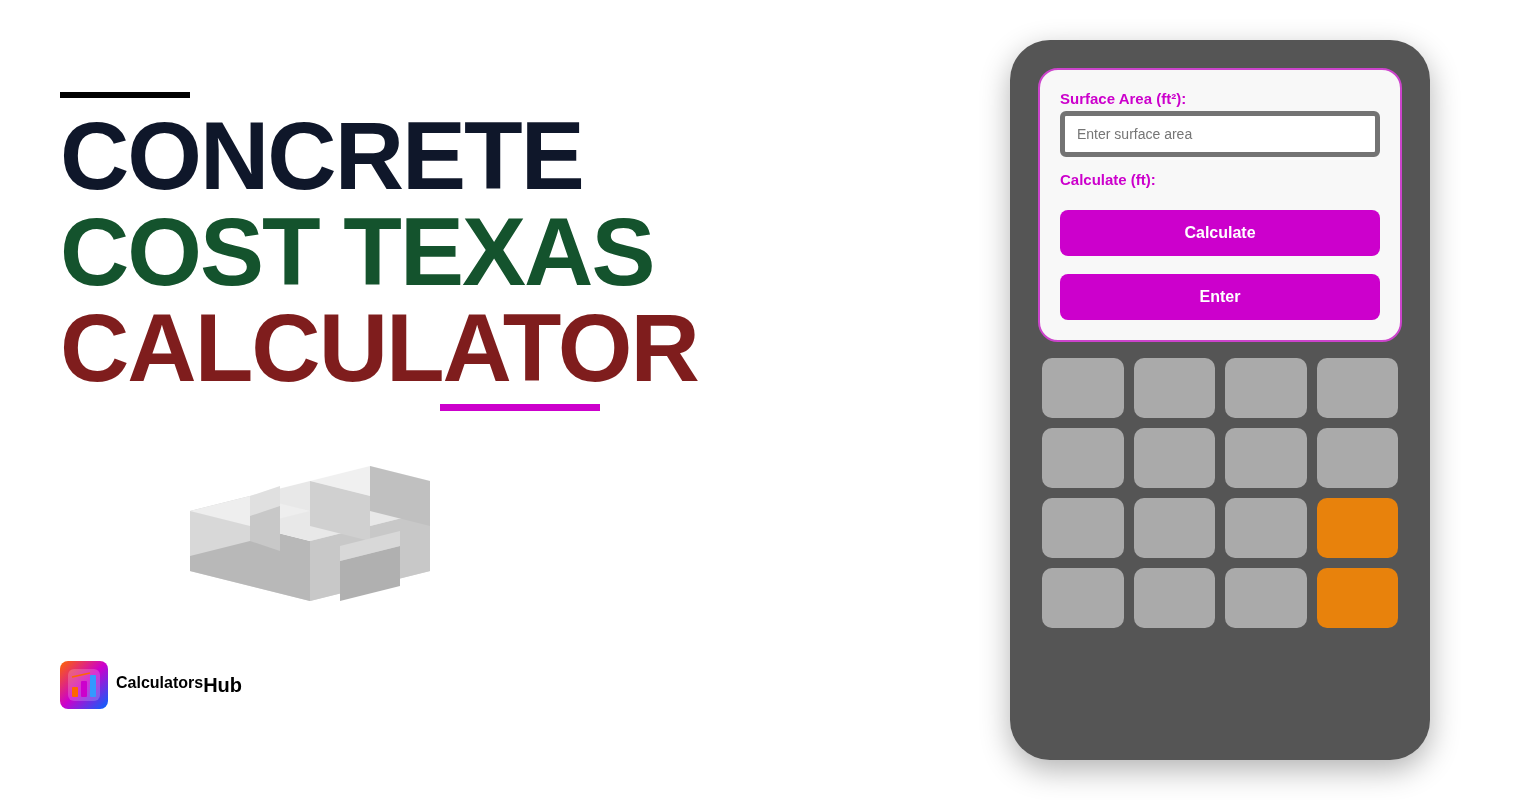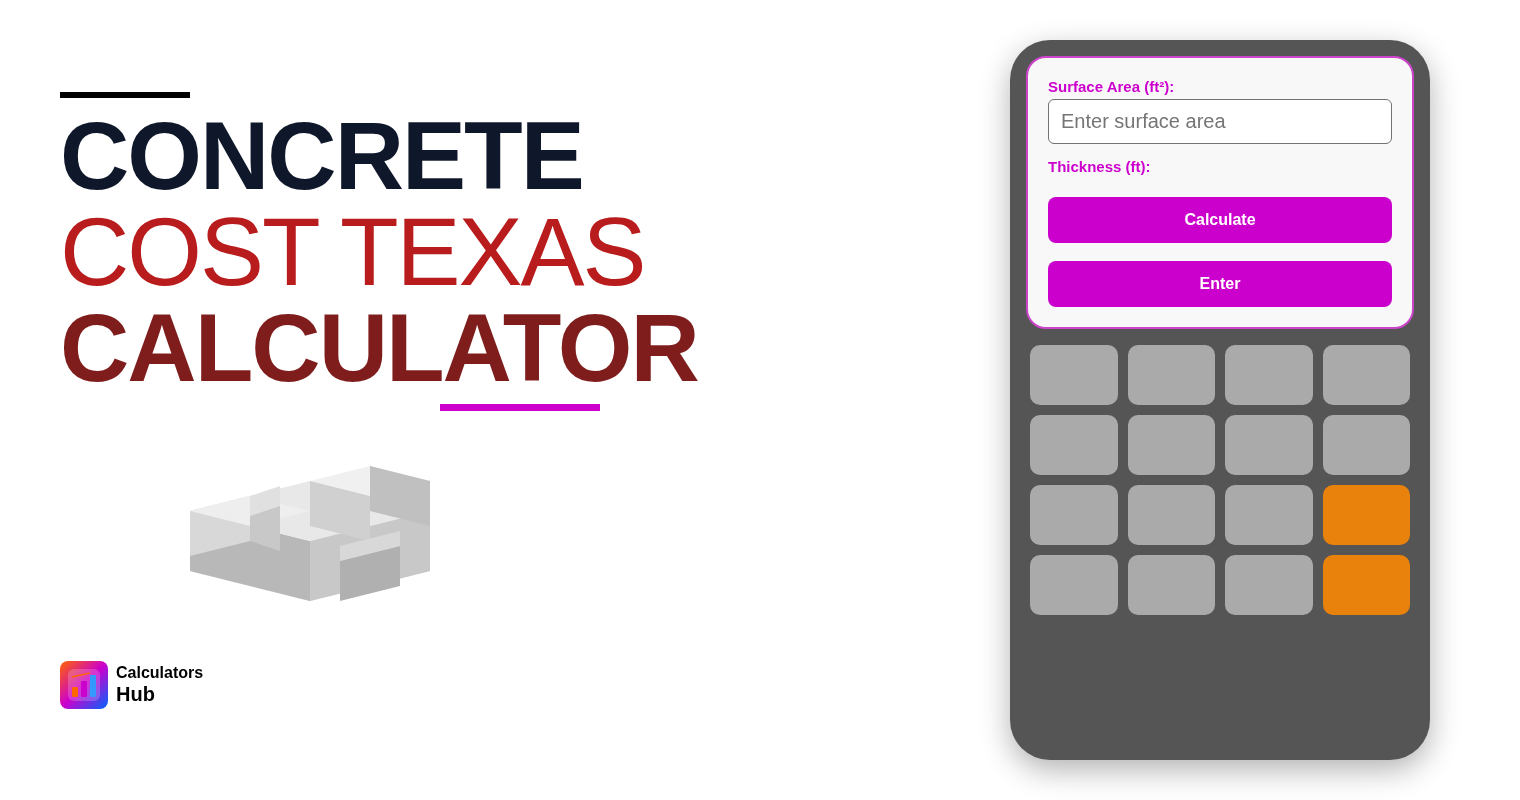--- a/index.html
+++ b/index.html
@@ -34,22 +34,22 @@
       font-size: 96px;
       font-weight: 900;
       color: #0f172a;
       letter-spacing: -2px;
       line-height: 1;
       text-transform: uppercase;
     }
 
     .title-cost-texas {
       font-size: 96px;
-      font-weight: 400;
-      color: #b91c1c;
+      font-weight: 700;
+      color: #14532d;
       letter-spacing: -2px;
       line-height: 1;
       text-transform: uppercase;
     }
 
     .title-calculator {
       font-size: 96px;
       font-weight: 900;
       color: #7f1d1d;
       letter-spacing: -2px;
@@ -89,22 +89,23 @@
       background: linear-gradient(135deg, #ff6600 0%, #cc00cc 50%, #0066ff 100%);
       border-radius: 8px;
       display: flex;
       align-items: center;
       justify-content: center;
       font-size: 22px;
     }
 
     .logo-text {
       display: flex;
-      flex-direction: column;
+      flex-direction: row;
       line-height: 1.2;
+      text-align: center;
     }
 
     .logo-text-calculators {
       font-weight: 700;
       font-size: 16px;
       color: #000;
     }
 
     .logo-text-hub {
       font-weight: 700;
@@ -118,21 +119,21 @@
       display: flex;
       justify-content: center;
       align-items: center;
     }
 
     .calculator-device {
       width: 420px;
       height: 720px;
       background: #555555;
       border-radius: 40px;
-      padding: 16px;
+      padding: 28px;
       display: flex;
       flex-direction: column;
       gap: 16px;
       box-shadow: 0 10px 30px rgba(0,0,0,0.3);
     }
 
     
     .calc-screen {
       background: #f8f8f8;
       border-radius: 20px;
@@ -146,23 +147,23 @@
     .field-label {
       font-size: 15px;
       font-weight: 600;
       color: #cc00cc;
       margin-bottom: 4px;
     }
 
     .field-input {
       width: 100%;
       padding: 10px 12px;
-      border: 1px solid #737373;
+      border: 5px solid #737373;
       border-radius: 6px;
-      font-size: 20px;
+      font-size: 14px;
       color: #999;
       background: #fff;
       outline: none;
     }
 
     .calc-button {
       width: 100%;
       padding: 14px;
       border: none;
       border-radius: 8px;
@@ -258,21 +259,21 @@
   <div class="calculator-device">
 
     <div class="calc-screen">
 
       <div>
         <div class="field-label">Surface Area (ft²):</div>
         <input class="field-input" type="text" placeholder="Enter surface area" style="">
       </div>
 
       <div>
-        <div class="field-label">Thickness (ft):</div>
+        <div class="field-label">Calculate (ft):</div>
       </div>
 
       <button class="calc-button">Calculate</button>
 
       <button class="calc-button">Enter</button>
     </div>
 
     <div class="calc-keypad">
 
       <div class="calc-key"></div>

